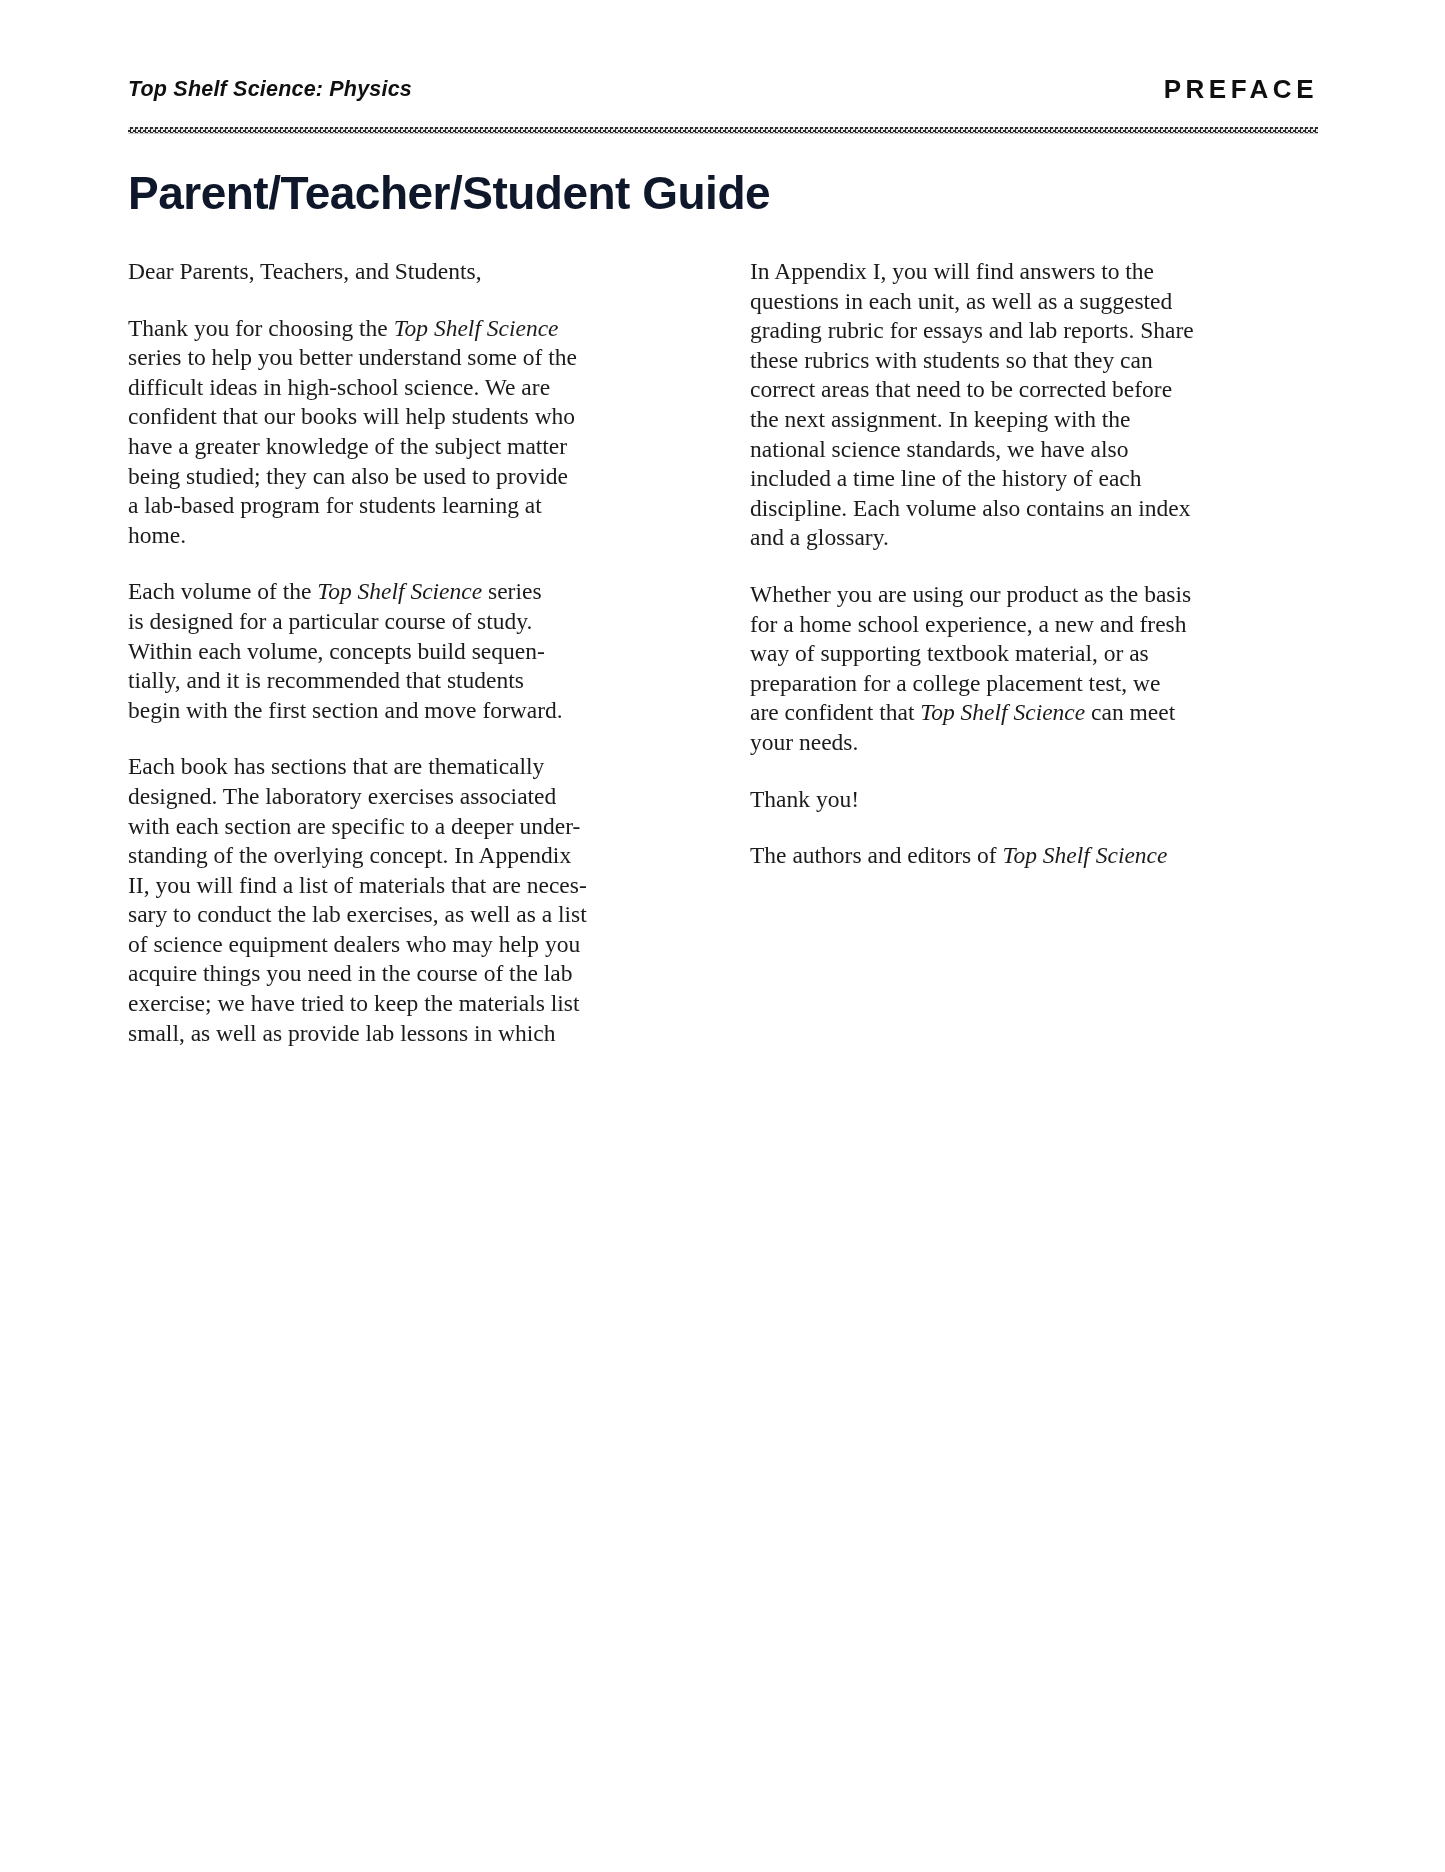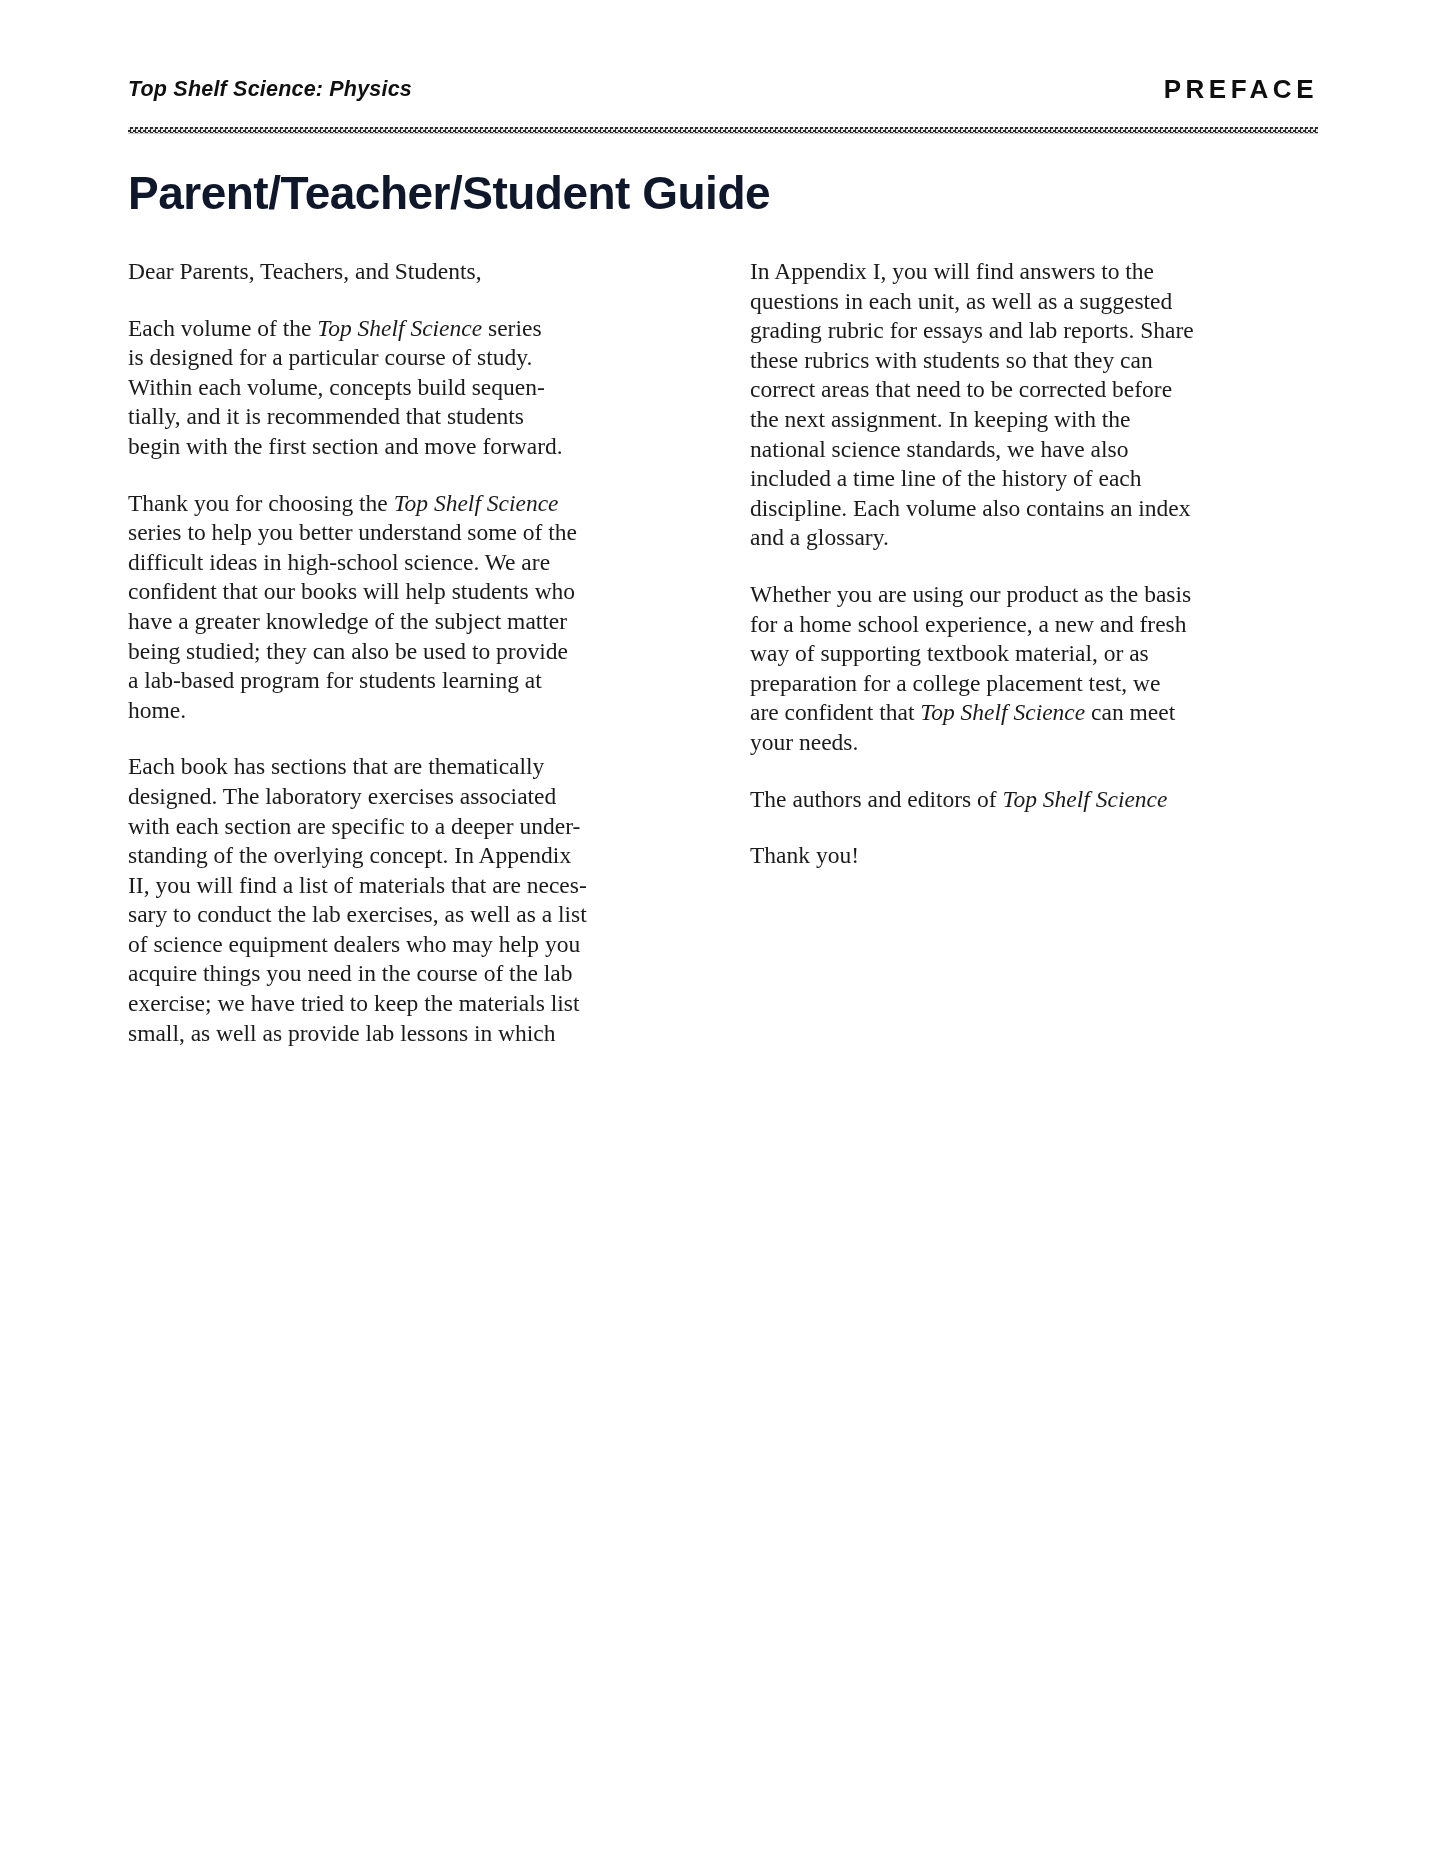--- a/index.html
+++ b/index.html
@@ -113,26 +113,26 @@
     <span class="section-label">PREFACE</span>
   </header>
 
   <div class="rule"></div>
 
   <h1 class="page-title">Parent/Teacher/Student Guide</h1>
 
   <main class="columns">
     <div class="column">
         <p class="body-para">Dear Parents, Teachers, and Students,</p>
+        <p class="body-para">Thank you for choosing the <em>Top Shelf Science</em><br>series to help you better understand some of the<br>difficult ideas in high-school science. We are<br>confident that our books will help students who<br>have a greater knowledge of the subject matter<br>being studied; they can also be used to provide<br>a lab-based program for students learning at<br>home.</p>
         <p class="body-para">Each volume of the <em>Top Shelf Science</em> series<br>is designed for a particular course of study.<br>Within each volume, concepts build sequen-<br>tially, and it is recommended that students<br>begin with the first section and move forward.</p>
-        <p class="body-para">Thank you for choosing the <em>Top Shelf Science</em><br>series to help you better understand some of the<br>difficult ideas in high-school science. We are<br>confident that our books will help students who<br>have a greater knowledge of the subject matter<br>being studied; they can also be used to provide<br>a lab-based program for students learning at<br>home.</p>
         <p class="body-para">Each book has sections that are thematically<br>designed. The laboratory exercises associated<br>with each section are specific to a deeper under-<br>standing of the overlying concept. In Appendix<br>II, you will find a list of materials that are neces-<br>sary to conduct the lab exercises, as well as a list<br>of science equipment dealers who may help you<br>acquire things you need in the course of the lab<br>exercise; we have tried to keep the materials list<br>small, as well as provide lab lessons in which</p>
       </div>
     <div class="column">
         <p class="body-para">In Appendix I, you will find answers to the<br>questions in each unit, as well as a suggested<br>grading rubric for essays and lab reports. Share<br>these rubrics with students so that they can<br>correct areas that need to be corrected before<br>the next assignment. In keeping with the<br>national science standards, we have also<br>included a time line of the history of each<br>discipline. Each volume also contains an index<br>and a glossary.</p>
         <p class="body-para">Whether you are using our product as the basis<br>for a home school experience, a new and fresh<br>way of supporting textbook material, or as<br>preparation for a college placement test, we<br>are confident that <em>Top Shelf Science</em> can meet<br>your needs.</p>
+        <p class="body-para">Thank you!</p>
         <p class="body-para">The authors and editors of <em>Top Shelf Science</em></p>
-        <p class="body-para">Thank you!</p>
       </div>
   </main>
 
 
 </div>
 
 </body></html>

